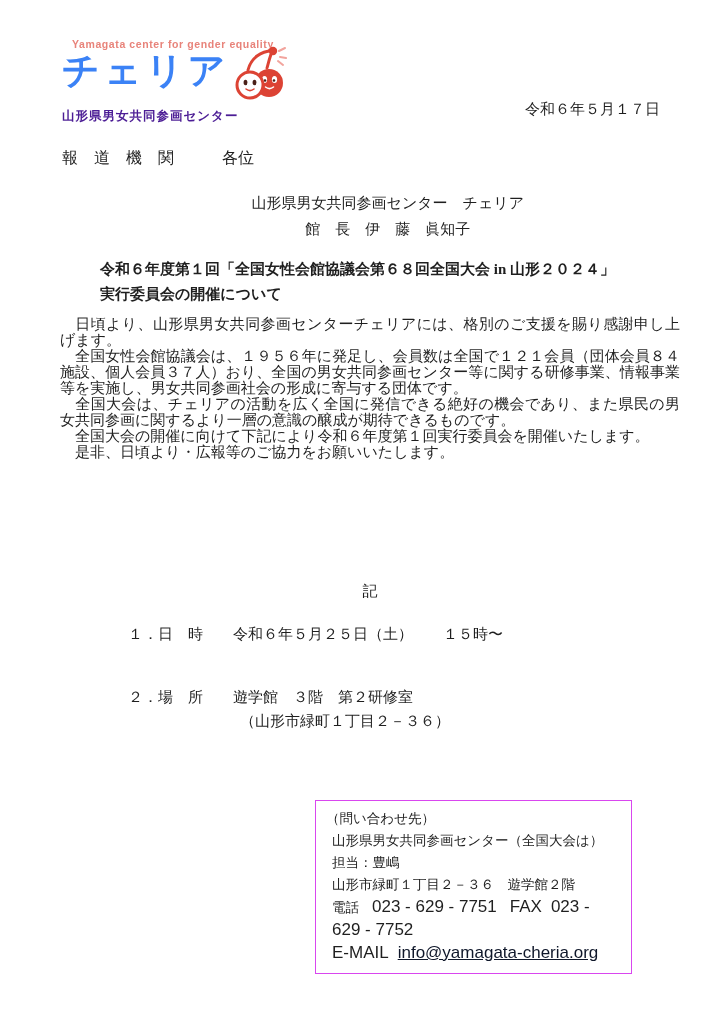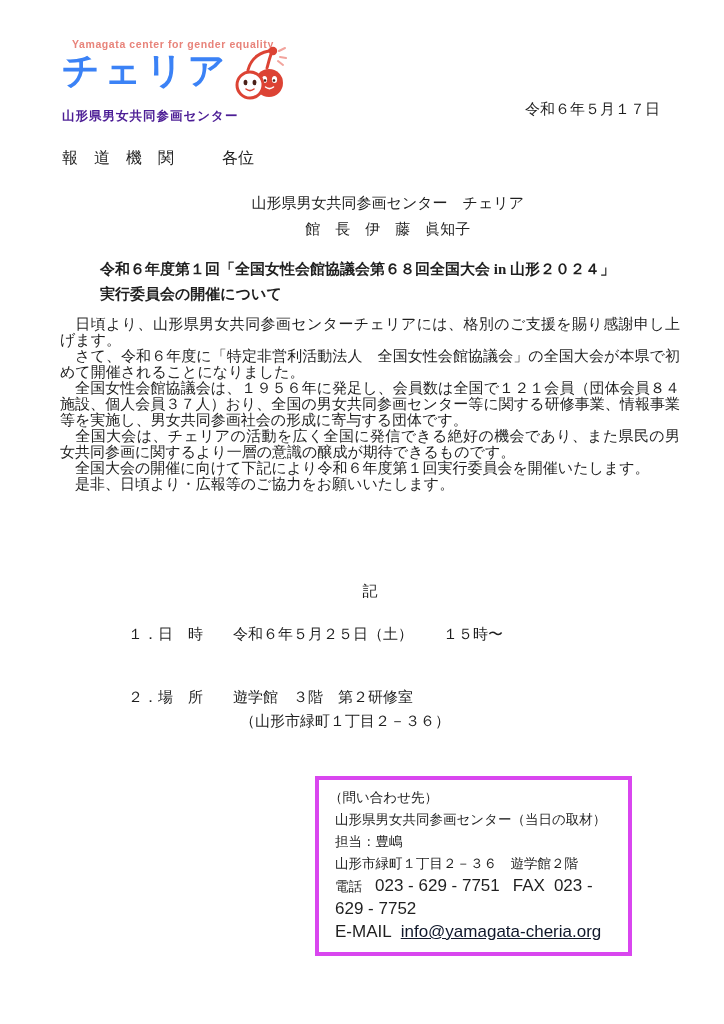--- a/index.html
+++ b/index.html
@@ -37,22 +37,22 @@
   
   .body-text { position:absolute; left:60px; top:304px; width:620px; font-size:15px; line-height:16px; }
   .body-text p { text-align:justify; text-justify:inter-character; }
   
   .ki { position:absolute; left:60px; top:570px; width:620px; text-align:center; font-size:15px; }
   .item1 { position:absolute; left:128px; top:613px; font-size:15px; }
   .item2 { position:absolute; left:128px; top:676px; font-size:15px; }
   .item2-sub { position:absolute; left:240px; top:700px; font-size:15px; }
   
   .contact-box {
-    position:absolute; left:315px; top:764px; width:317px;
-    border:4px solid #d946ef; padding:7px 10px 8px 10px;
+    position:absolute; left:315px; top:788px; width:317px;
+    border:1px solid #d946ef; padding:7px 10px 8px 10px;
     font-size:13.5px; line-height:22px;
   }
   .contact-line { padding-left:6px; }
   .contact-heading { padding-left:0; }
   .c-sep { display:inline-block; width:13px; }
   .c-sep-sm { display:inline-block; width:9px; }
   .mono { font-family:Liberation Sans, sans-serif; font-size:17px; }
   .email-link { color:#0f172a; text-decoration:underline; cursor:pointer; }
 </style>
 </head>
@@ -97,35 +97,34 @@
     </div>
   </div>
 
   <div class="subject">
     <div>令和６年度第１回「全国女性会館協議会第６８回全国大会 in 山形２０２４」</div>
     <div>実行委員会の開催について</div>
   </div>
 
   <div class="body-text">
     <p>　日頃より、山形県男女共同参画センターチェリアには、格別のご支援を賜り感謝申し上げます。</p>
-    <p>　さて、令和６年度に「特定非営利活動法人　全国女性会館協議会」の全国大会が本県で初めて開催されることになりました。</p>
     <p>　全国女性会館協議会は、１９５６年に発足し、会員数は全国で１２１会員（団体会員８４施設、個人会員３７人）おり、全国の男女共同参画センター等に関する研修事業、情報事業等を実施し、男女共同参画社会の形成に寄与する団体です。</p>
     <p>　全国大会は、チェリアの活動を広く全国に発信できる絶好の機会であり、また県民の男女共同参画に関するより一層の意識の醸成が期待できるものです。</p>
     <p>　全国大会の開催に向けて下記により令和６年度第１回実行委員会を開催いたします。</p>
     <p>　是非、日頃より・広報等のご協力をお願いいたします。</p>
   </div>
 
   <div class="ki">記</div>
   <div class="item1">１．日　時　　令和６年５月２５日（土）　　１５時〜</div>
   <div class="item2">２．場　所　　遊学館　３階　第２研修室</div>
   <div class="item2-sub">（山形市緑町１丁目２－３６）</div>
 
   <div class="contact-box">
     <div class="contact-line contact-heading">（問い合わせ先）</div>
-    <div class="contact-line">山形県男女共同参画センター（当日の取材）　担当：豊嶋</div>
+    <div class="contact-line">山形県男女共同参画センター（全国大会は）　担当：豊嶋</div>
     <div class="contact-line">山形市緑町１丁目２－３６　遊学館２階</div>
     <div class="contact-line">
       <span>電話</span><span class="c-sep"></span><span class="mono">023 - 629 - 7751</span><span class="c-sep"></span><span class="mono">FAX</span><span class="c-sep-sm"></span><span class="mono">023 - 629 - 7752</span>
     </div>
     <div class="contact-line">
       <span class="mono">E-MAIL</span><span class="c-sep-sm"></span><a class="mono email-link">info@yamagata-cheria.org</a>
     </div>
   </div>
 
 </div>

